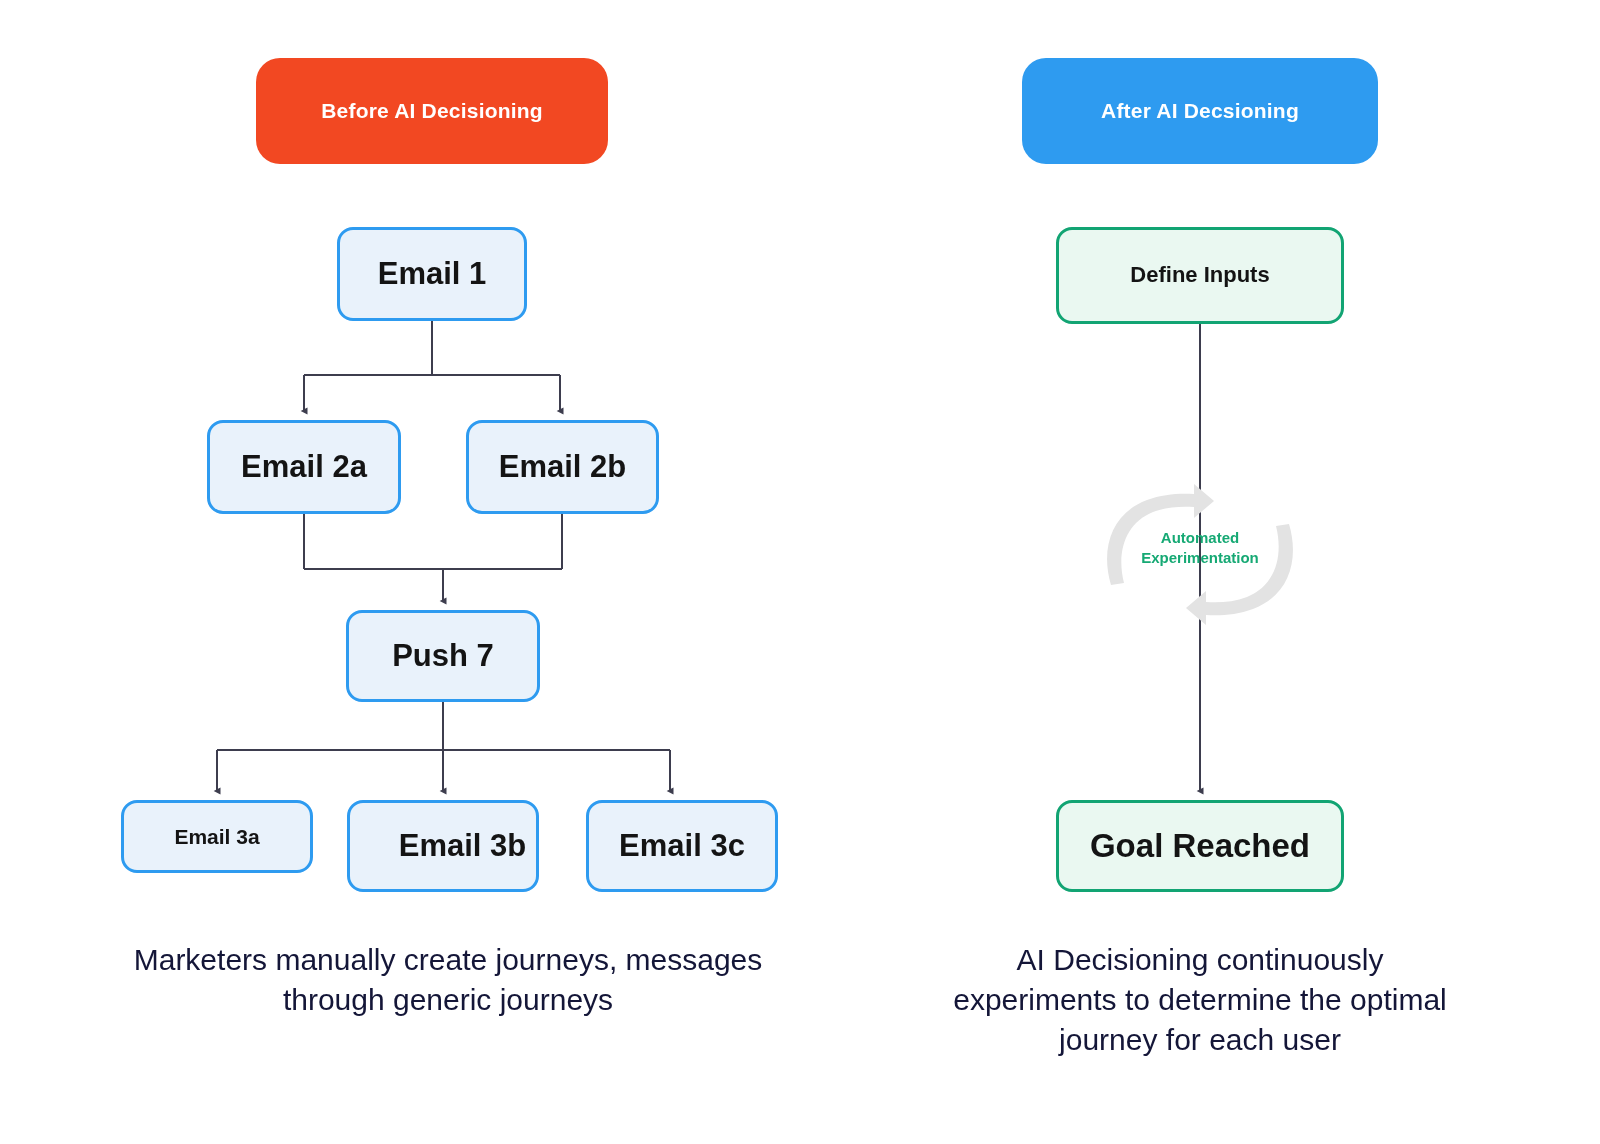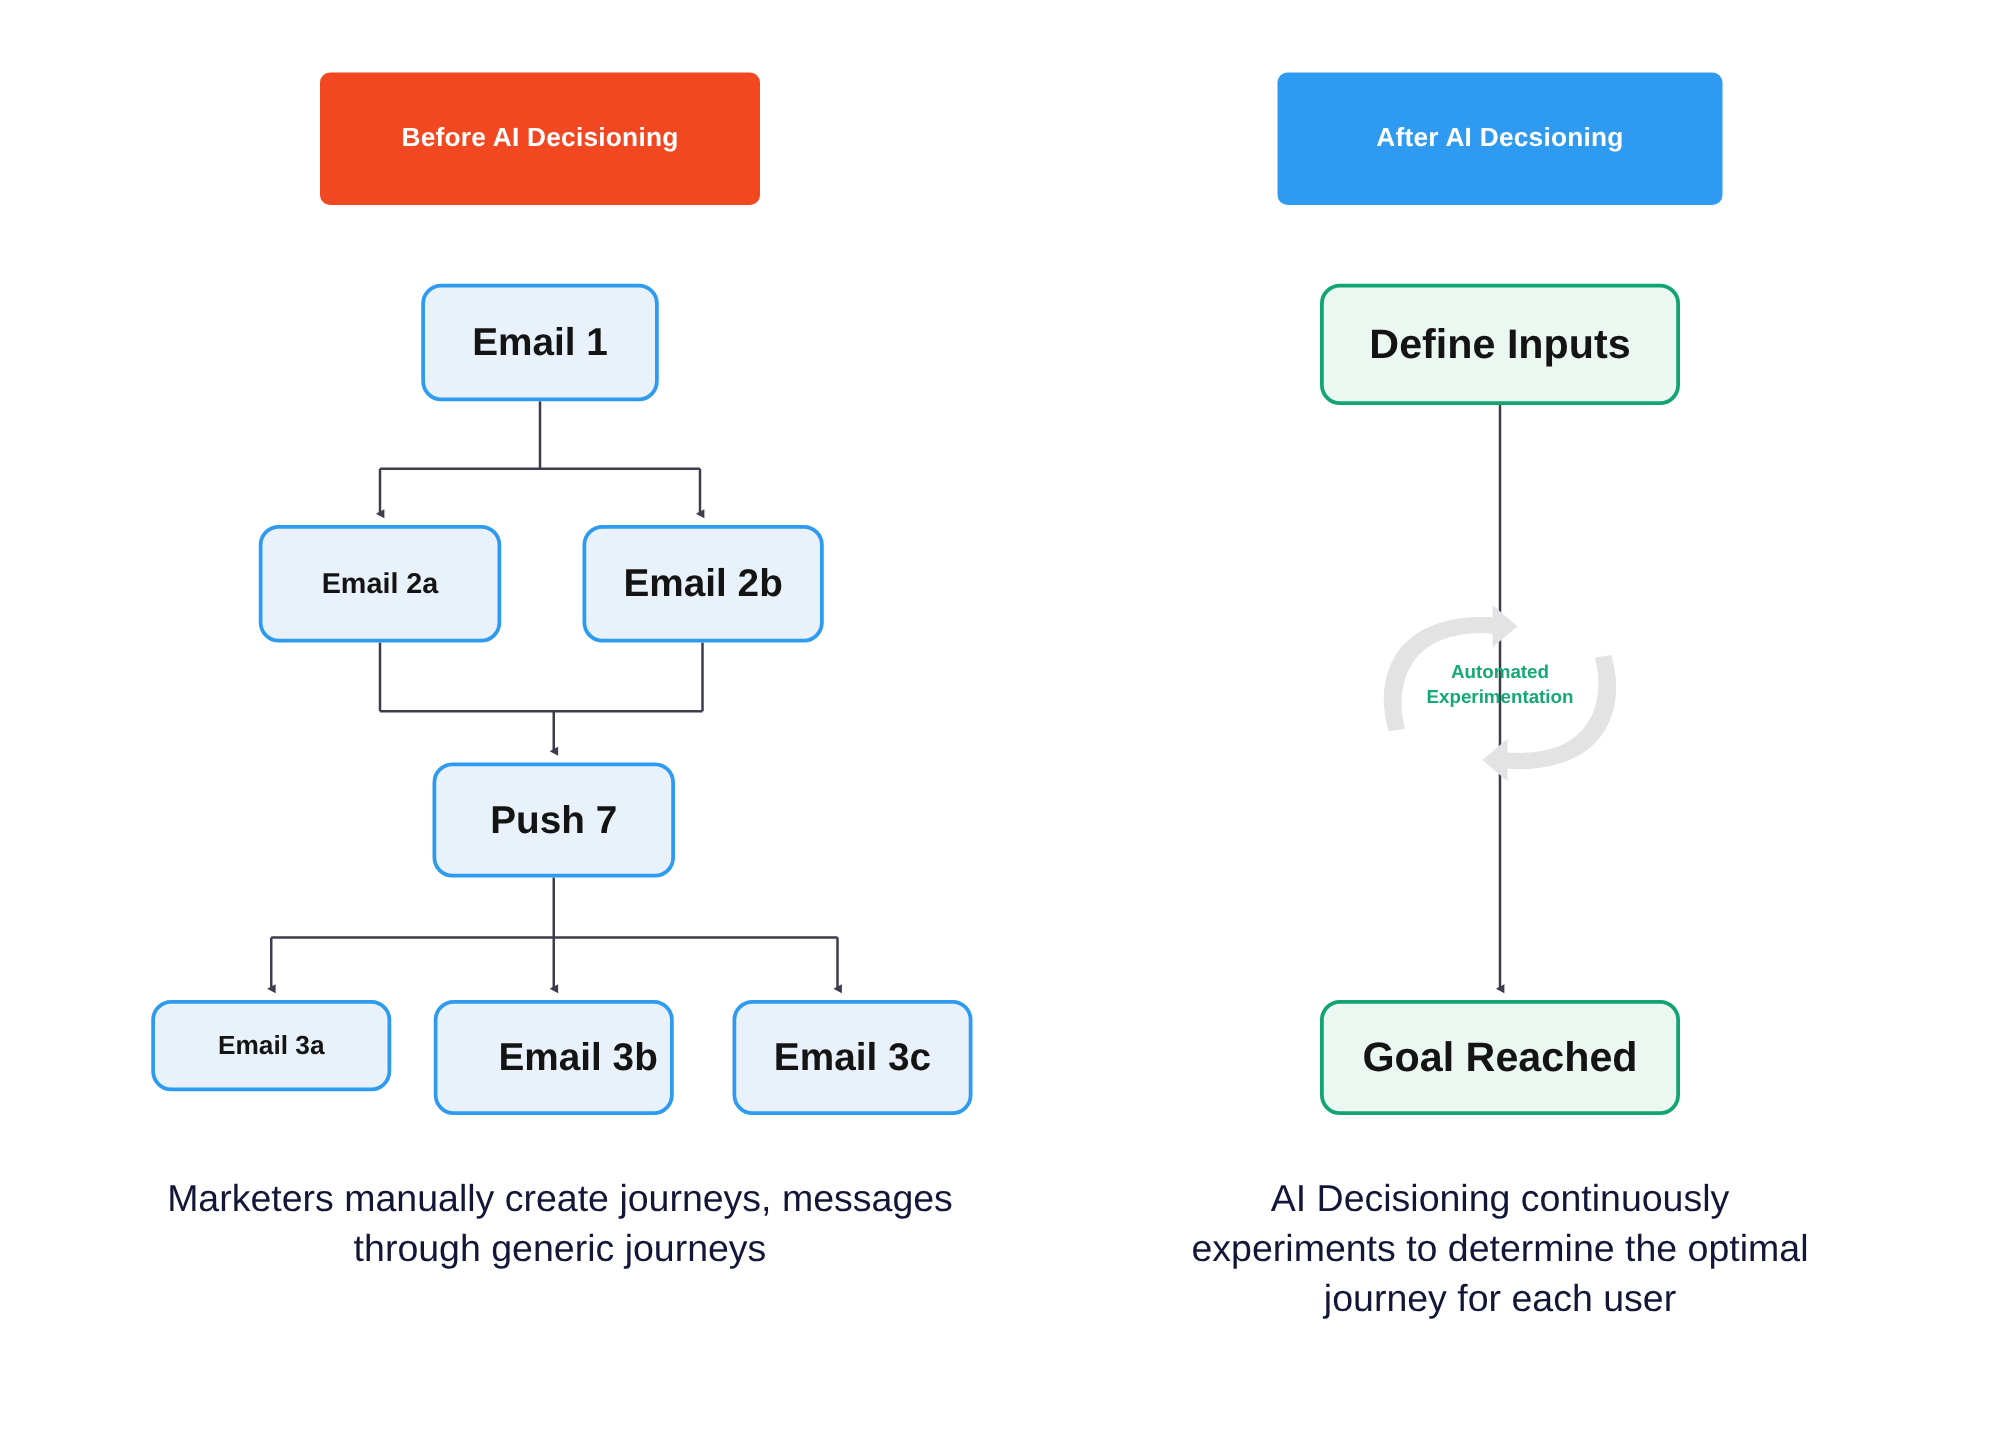--- a/index.html
+++ b/index.html
@@ -19,21 +19,21 @@
     background: #ffffff;
     overflow: hidden;
   }
 
   
   .pill {
     position: absolute;
     display: flex;
     align-items: center;
     justify-content: center;
-    border-radius: 8px;
+    border-radius: 24px;
     color: #ffffff;
     font-weight: bold;
     font-size: 21px;
     letter-spacing: 0.2px;
     text-align: center;
   }
   .pill-before {
     left: 256px;
     top: 58px;
     width: 352px;
@@ -64,28 +64,28 @@
   .node-blue {
     background: #e9f2fb;
     border: 3px solid #2e9bf0;
   }
   .node-green {
     background: #eaf8f1;
     border: 3px solid #12a473;
   }
 
   .n-email1   { left: 337px;  top: 227px; width: 190px; height: 94px;  font-size: 31px; }
-  .n-email2a  { left: 207px;  top: 420px; width: 194px; height: 94px;  font-size: 23px; }
+  .n-email2a  { left: 207px;  top: 420px; width: 194px; height: 94px;  font-size: 31px; }
   .n-email2b  { left: 466px;  top: 420px; width: 193px; height: 94px;  font-size: 31px; }
   .n-push1    { left: 346px;  top: 610px; width: 194px; height: 92px;  font-size: 31px; }
   .n-email3a  { left: 121px;  top: 800px; width: 192px; height: 73px;  font-size: 21px; }
   .n-email3b  { left: 347px;  top: 800px; width: 192px; height: 92px;  font-size: 31px; padding-left: 39px; }
   .n-email3c  { left: 573px;  top: 800px; width: 192px; height: 92px;  font-size: 31px; margin-left: 13px; }
 
-  .n-define   { left: 1056px; top: 227px; width: 288px; height: 97px;  font-size: 33px; }
+  .n-define   { left: 1056px; top: 227px; width: 288px; height: 97px;  font-size: 22px; }
   .n-goal     { left: 1056px; top: 800px; width: 288px; height: 92px;  font-size: 33px; }
 
   
   .edges {
     position: absolute;
     left: 0;
     top: 0;
     width: 1600px;
     height: 1144px;
     pointer-events: none;

